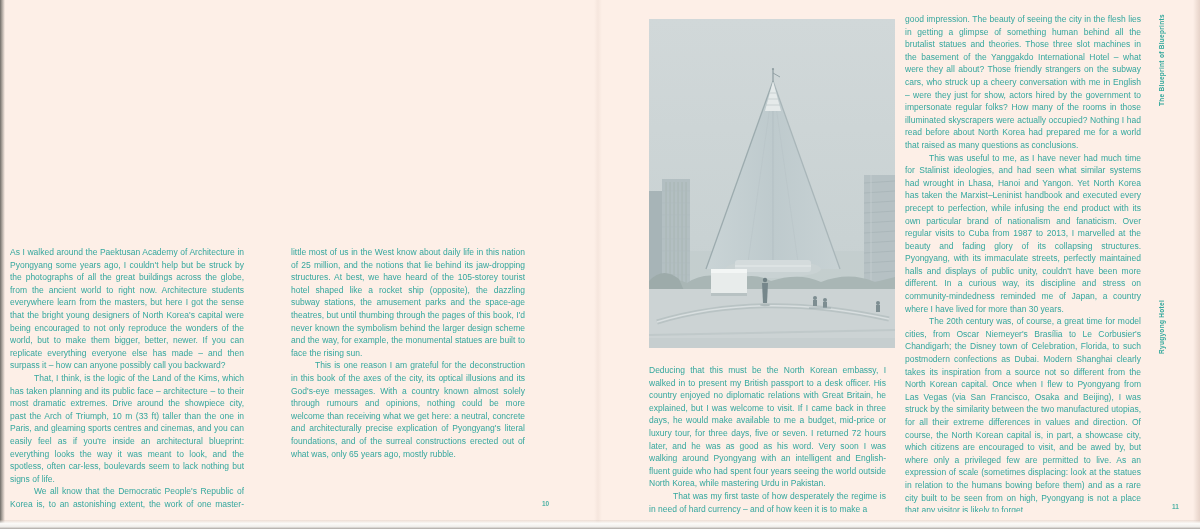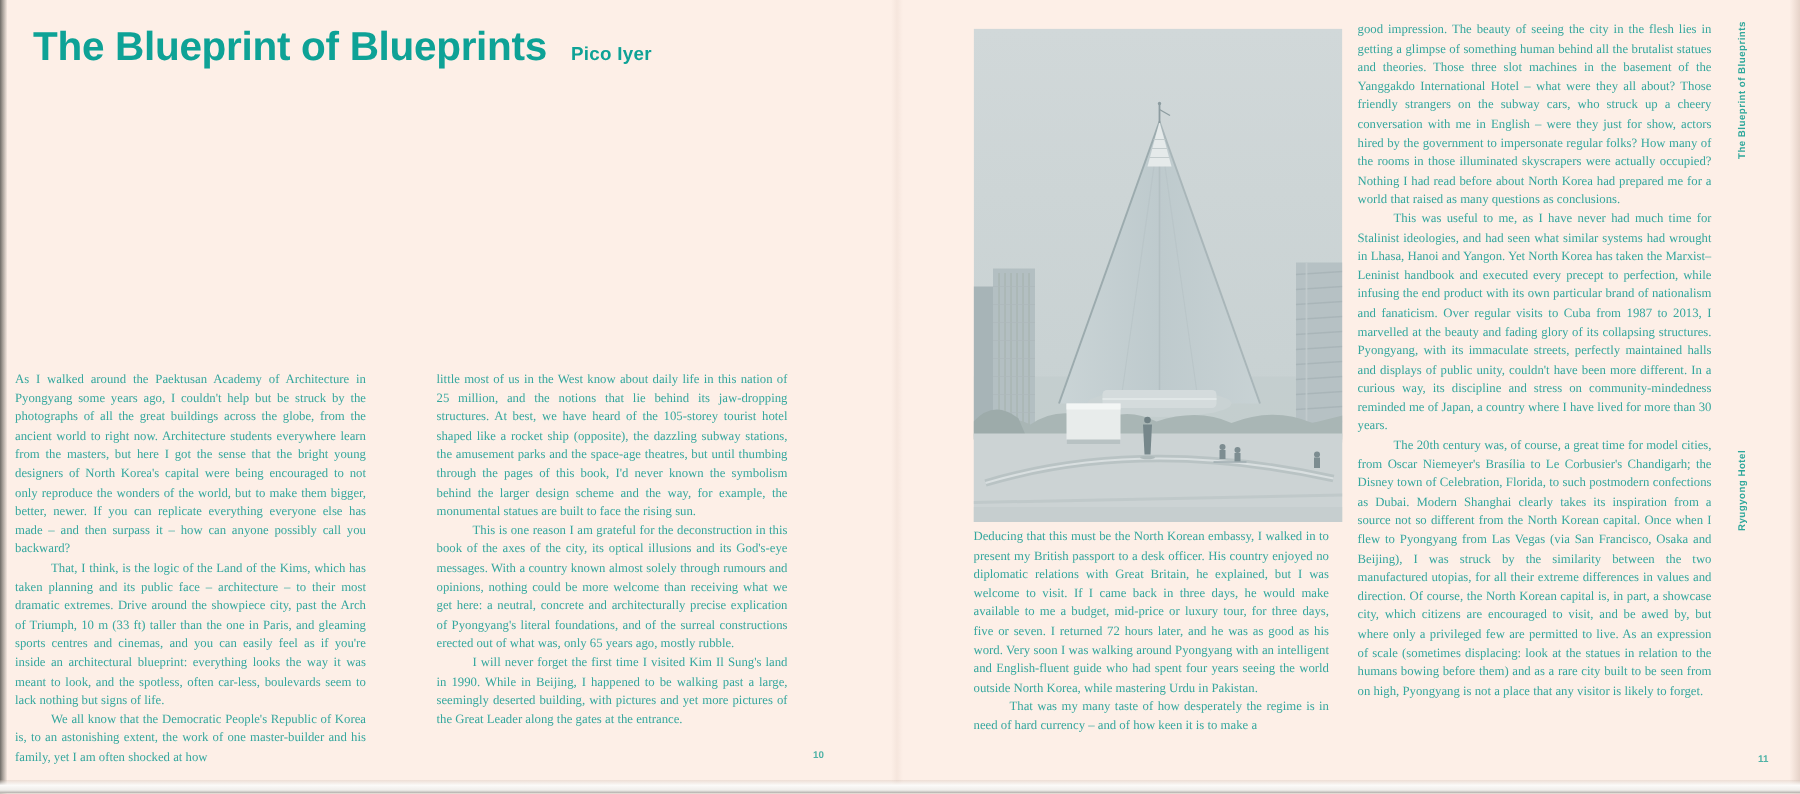--- a/index.html
+++ b/index.html
@@ -13,58 +13,54 @@
   .edge-right{position:absolute;right:0;top:0;width:7px;height:529px;
     background:linear-gradient(to left,rgba(187,158,144,.35),rgba(253,239,231,0));}
   .gutter{position:absolute;left:594px;top:0;width:8px;height:529px;
     background:linear-gradient(to right,rgba(180,150,135,0) 0%,rgba(180,150,135,.10) 50%,rgba(180,150,135,0) 100%);}
 
   .title-row{position:absolute;left:22px;top:16px;white-space:nowrap;}
   .title-row h1{display:inline;margin:0;font-size:27px;font-weight:600;letter-spacing:-.2px;color:#0ea296;}
   .title-row .author{display:inline-block;margin-left:16px;font-size:12.5px;font-weight:700;letter-spacing:.2px;color:#0ea296;vertical-align:baseline;}
 
   .textcol{position:absolute;color:#35a79e;font-size:8.5px;line-height:12.6px;
-    text-align:justify;overflow:hidden;font-family:Liberation Serif, serif;}
+    text-align:justify;overflow:hidden;}
   .textcol p{margin:0;}
   .textcol p + p{text-indent:24px;}
   #col-l1{left:10px;top:246px;width:234px;height:266px;}
   #col-l2{left:291px;top:246px;width:234px;height:266px;}
-  #col-caption{left:649px;top:351px;width:237px;height:156px;}
+  #col-caption{left:649px;top:364px;width:237px;height:156px;}
   #col-r{left:905px;top:13px;width:236px;height:499px;}
 
   figure.photo{position:absolute;left:649px;top:19px;width:246px;height:329px;margin:0;overflow:hidden;}
   figure.photo svg{display:block;}
 
   .vtext{position:absolute;color:#2ea79b;font-size:6.5px;font-weight:600;letter-spacing:.3px;
     writing-mode:vertical-rl;transform:rotate(180deg);white-space:nowrap;}
   #vtext-top{left:1158px;top:20px;height:86px;}
   #vtext-bottom{left:1158px;top:288px;height:66px;}
 
   .page-num{position:absolute;color:#4fb2a6;font-size:6.5px;font-weight:700;}
   #pagenum-left{left:542px;top:500px;}
   #pagenum-right{left:1172px;top:503px;}
 </style>
 </head>
 <body>
 
 <div class="spread">
 
-  <div class="title-row">
-    <h1>The Blueprint of Blueprints</h1><span class="author">Pico Iyer</span>
-  </div>
 
   <div id="col-l1" class="textcol">
       <p>As I walked around the Paektusan Academy of Architecture in Pyongyang some years ago, I couldn't help but be struck by the photographs of all the great buildings across the globe, from the ancient world to right now. Architecture students everywhere learn from the masters, but here I got the sense that the bright young designers of North Korea's capital were being encouraged to not only reproduce the wonders of the world, but to make them bigger, better, newer. If you can replicate everything everyone else has made – and then surpass it – how can anyone possibly call you backward?</p>
       <p>That, I think, is the logic of the Land of the Kims, which has taken planning and its public face – architecture – to their most dramatic extremes. Drive around the showpiece city, past the Arch of Triumph, 10 m (33 ft) taller than the one in Paris, and gleaming sports centres and cinemas, and you can easily feel as if you're inside an architectural blueprint: everything looks the way it was meant to look, and the spotless, often car-less, boulevards seem to lack nothing but signs of life.</p>
       <p>We all know that the Democratic People's Republic of Korea is, to an astonishing extent, the work of one master-builder and his family, yet I am often shocked at how</p>
     </div>
   <div id="col-l2" class="textcol">
       <p>little most of us in the West know about daily life in this nation of 25 million, and the notions that lie behind its jaw-dropping structures. At best, we have heard of the 105-storey tourist hotel shaped like a rocket ship (opposite), the dazzling subway stations, the amusement parks and the space-age theatres, but until thumbing through the pages of this book, I'd never known the symbolism behind the larger design scheme and the way, for example, the monumental statues are built to face the rising sun.</p>
       <p>This is one reason I am grateful for the deconstruction in this book of the axes of the city, its optical illusions and its God's-eye messages. With a country known almost solely through rumours and opinions, nothing could be more welcome than receiving what we get here: a neutral, concrete and architecturally precise explication of Pyongyang's literal foundations, and of the surreal constructions erected out of what was, only 65 years ago, mostly rubble.</p>
-      <p>I will never forget the first time I visited Kim Il Sung's land in 1990. While in Beijing, I happened to be walking past a large, seemingly deserted building, with pictures and yet more pictures of the Great Leader along the gates at the entrance.</p>
     </div>
 
   <figure class="photo">
     <svg width="246" height="329" viewBox="0 0 246 329" xmlns="http://www.w3.org/2000/svg">
       <defs>
         <linearGradient id="sky" x1="0" y1="0" x2="0" y2="1">
           <stop offset="0" stop-color="#d1d8d9"></stop>
           <stop offset="1" stop-color="#c5cfd0"></stop>
         </linearGradient>
         <linearGradient id="pyr" x1="0" y1="0" x2="1" y2="0">
@@ -169,21 +165,21 @@
           <rect x="174" y="283" width="4" height="6"></rect>
         <circle cx="229" cy="284" r="2"></circle>
           <rect x="227" y="286" width="4" height="7"></rect>
         <line x1="160" y1="289" x2="182" y2="289" stroke="#9fadb0" stroke-width="1"></line>
       </g>
     </svg>
   </figure>
 
   <div id="col-caption" class="textcol">
       <p>Deducing that this must be the North Korean embassy, I walked in to present my British passport to a desk officer. His country enjoyed no diplomatic relations with Great Britain, he explained, but I was welcome to visit. If I came back in three days, he would make available to me a budget, mid-price or luxury tour, for three days, five or seven. I returned 72 hours later, and he was as good as his word. Very soon I was walking around Pyongyang with an intelligent and English-fluent guide who had spent four years seeing the world outside North Korea, while mastering Urdu in Pakistan.</p>
-      <p>That was my many taste of how desperately the regime is in need of hard currency – and of how keen it is to make a</p>
+      <p>That was my first taste of how desperately the regime is in need of hard currency – and of how keen it is to make a</p>
     </div>
   <div id="col-r" class="textcol">
       <p>good impression. The beauty of seeing the city in the flesh lies in getting a glimpse of something human behind all the brutalist statues and theories. Those three slot machines in the basement of the Yanggakdo International Hotel – what were they all about? Those friendly strangers on the subway cars, who struck up a cheery conversation with me in English – were they just for show, actors hired by the government to impersonate regular folks? How many of the rooms in those illuminated skyscrapers were actually occupied? Nothing I had read before about North Korea had prepared me for a world that raised as many questions as conclusions.</p>
       <p>This was useful to me, as I have never had much time for Stalinist ideologies, and had seen what similar systems had wrought in Lhasa, Hanoi and Yangon. Yet North Korea has taken the Marxist–Leninist handbook and executed every precept to perfection, while infusing the end product with its own particular brand of nationalism and fanaticism. Over regular visits to Cuba from 1987 to 2013, I marvelled at the beauty and fading glory of its collapsing structures. Pyongyang, with its immaculate streets, perfectly maintained halls and displays of public unity, couldn't have been more different. In a curious way, its discipline and stress on community-mindedness reminded me of Japan, a country where I have lived for more than 30 years.</p>
       <p>The 20th century was, of course, a great time for model cities, from Oscar Niemeyer's Brasília to Le Corbusier's Chandigarh; the Disney town of Celebration, Florida, to such postmodern confections as Dubai. Modern Shanghai clearly takes its inspiration from a source not so different from the North Korean capital. Once when I flew to Pyongyang from Las Vegas (via San Francisco, Osaka and Beijing), I was struck by the similarity between the two manufactured utopias, for all their extreme differences in values and direction. Of course, the North Korean capital is, in part, a showcase city, which citizens are encouraged to visit, and be awed by, but where only a privileged few are permitted to live. As an expression of scale (sometimes displacing: look at the statues in relation to the humans bowing before them) and as a rare city built to be seen from on high, Pyongyang is not a place that any visitor is likely to forget.</p>
     </div>
 
   <span id="vtext-top" class="vtext">The Blueprint of Blueprints</span>
   <span id="vtext-bottom" class="vtext">Ryugyong Hotel</span>
 

